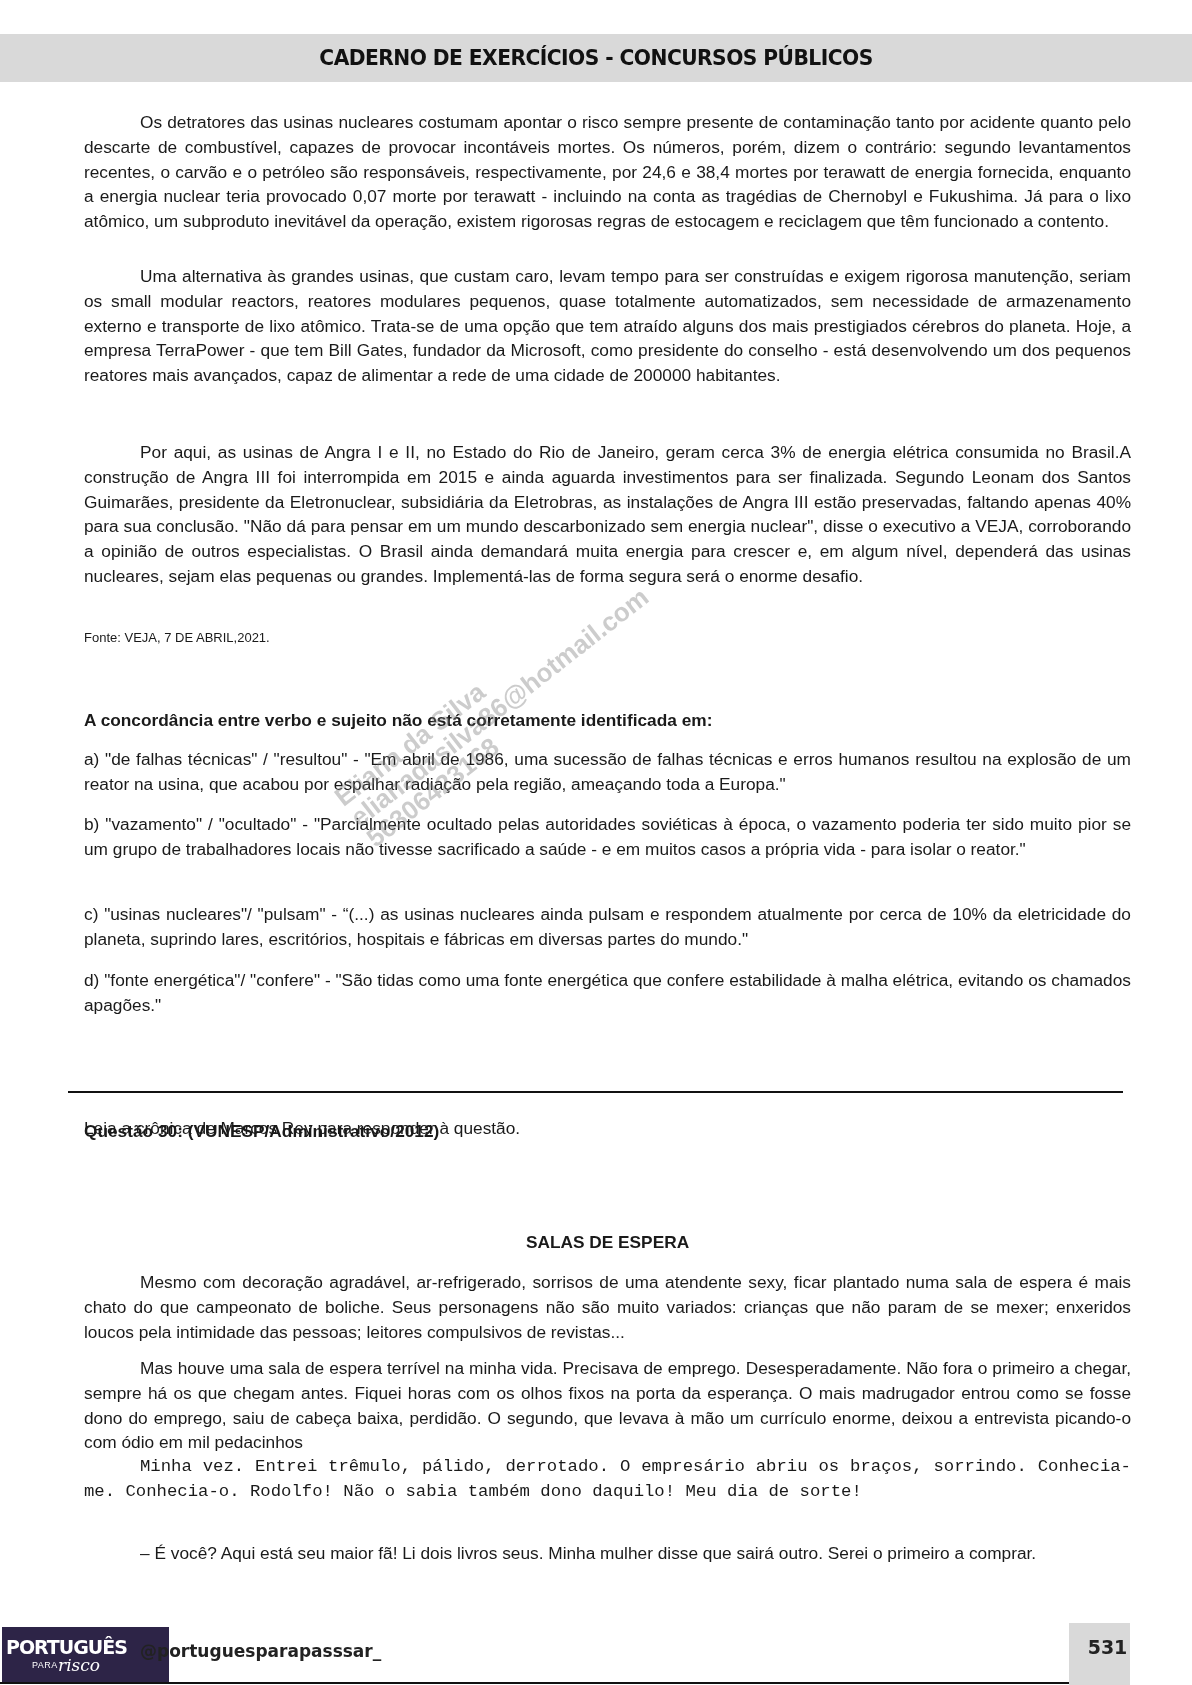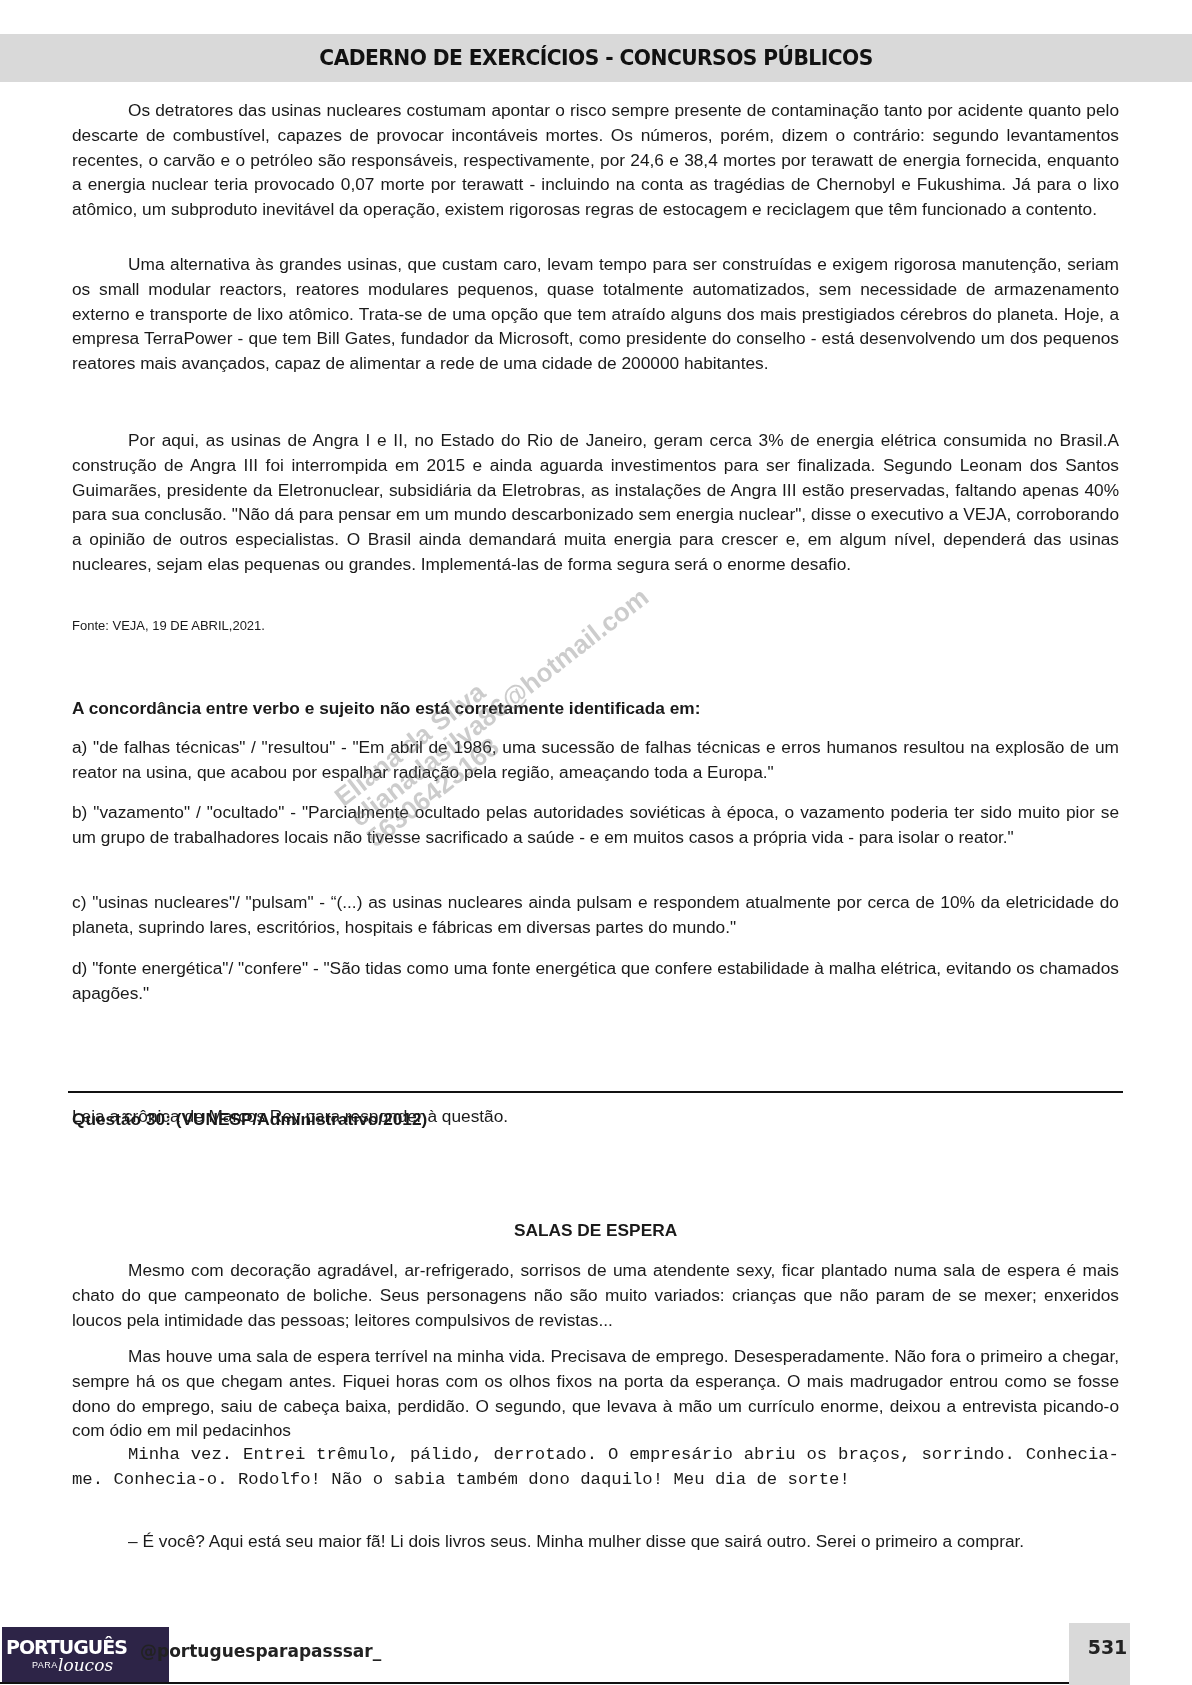--- a/index.html
+++ b/index.html
@@ -5,21 +5,21 @@
   html, body { margin: 0; padding: 0; background: #ffffff; }
   body { width: 1192px; height: 1685px; position: relative; overflow: hidden;
          font-family: "Liberation Sans", sans-serif; color: #1a1a1a; }
 
   .header-band { position: absolute; left: 0; top: 34px; width: 1192px; height: 48px; background: #d9d9d9; }
   .header-title { position: absolute; left: 0; top: 34px; width: 1192px; height: 48px; line-height: 48px;
                   text-align: center; font-family: "DejaVu Sans", sans-serif; font-weight: bold;
                   font-size: 22px; color: #111; letter-spacing: -0.6px; transform: scaleX(0.92); }
 
   .body { position: absolute; left: 72px; width: 1047px; font-size: 17.3px; line-height: 24.8px; }
-  .para { margin: 0; text-align: justify; }
+  .para { margin: 12px; text-align: justify; }
   .indent { text-indent: 56px; }
 
   #p1 { top: 98px; }
   #p2 { top: 252px; }
   #p3 { top: 428px; }
   #source { top: 618px; font-size: 13px; line-height: 16px; }
   #question-stem { top: 696px; font-weight: bold; }
   #opt-a { top: 735px; }
   #opt-b { top: 800px; }
   #opt-c { top: 890px; }
@@ -55,21 +55,21 @@
 </style>
 </head>
 <body>
 
 <div class="header-band"></div>
 <div class="header-title">CADERNO DE EXERCÍCIOS - CONCURSOS PÚBLICOS</div>
 
 <p class="body para indent" id="p1">Os detratores das usinas nucleares costumam apontar o risco sempre presente de contaminação tanto por acidente quanto pelo descarte de combustível, capazes de provocar incontáveis mortes. Os números, porém, dizem o contrário: segundo levantamentos recentes, o carvão e o petróleo são responsáveis, respectivamente, por 24,6 e 38,4 mortes por terawatt de energia fornecida, enquanto a energia nuclear teria provocado 0,07 morte por terawatt - incluindo na conta as tragédias de Chernobyl e Fukushima. Já para o lixo atômico, um subproduto inevitável da operação, existem rigorosas regras de estocagem e reciclagem que têm funcionado a contento.</p>
 <p class="body para indent" id="p2">Uma alternativa às grandes usinas, que custam caro, levam tempo para ser construídas e exigem rigorosa manutenção, seriam os small modular reactors, reatores modulares pequenos, quase totalmente automatizados, sem necessidade de armazenamento externo e transporte de lixo atômico. Trata-se de uma opção que tem atraído alguns dos mais prestigiados cérebros do planeta. Hoje, a empresa TerraPower - que tem Bill Gates, fundador da Microsoft, como presidente do conselho - está desenvolvendo um dos pequenos reatores mais avançados, capaz de alimentar a rede de uma cidade de 200000 habitantes.</p>
 <p class="body para indent" id="p3">Por aqui, as usinas de Angra I e II, no Estado do Rio de Janeiro, geram cerca 3% de energia elétrica consumida no Brasil.A construção de Angra III foi interrompida em 2015 e ainda aguarda investimentos para ser finalizada. Segundo Leonam dos Santos Guimarães, presidente da Eletronuclear, subsidiária da Eletrobras, as instalações de Angra III estão preservadas, faltando apenas 40% para sua conclusão. "Não dá para pensar em um mundo descarbonizado sem energia nuclear", disse o executivo a VEJA, corroborando a opinião de outros especialistas. O Brasil ainda demandará muita energia para crescer e, em algum nível, dependerá das usinas nucleares, sejam elas pequenas ou grandes. Implementá-las de forma segura será o enorme desafio.</p>
-<p class="body para" id="source">Fonte: VEJA, 19 DE ABRIL,2021.</p>
+<p class="body para" id="source">Fonte: VEJA, 7 DE ABRIL,2021.</p>
 
 <p class="body para" id="question-stem">A concordância entre verbo e sujeito não está corretamente identificada em:</p>
 <p class="body para" id="opt-a">a) "de falhas técnicas" / "resultou" - "Em abril de 1986, uma sucessão de falhas técnicas e erros humanos resultou na explosão de um reator na usina, que acabou por espalhar radiação pela região, ameaçando toda a Europa."</p>
 <p class="body para" id="opt-b">b) "vazamento" / "ocultado" - "Parcialmente ocultado pelas autoridades soviéticas à época, o vazamento poderia ter sido muito pior se um grupo de trabalhadores locais não tivesse sacrificado a saúde - e em muitos casos a própria vida - para isolar o reator."</p>
 <p class="body para" id="opt-c">c) "usinas nucleares"/ "pulsam" - “(...) as usinas nucleares ainda pulsam e respondem atualmente por cerca de 10% da eletricidade do planeta, suprindo lares, escritórios, hospitais e fábricas em diversas partes do mundo."</p>
 <p class="body para" id="opt-d">d) "fonte energética"/ "confere" - "São tidas como uma fonte energética que confere estabilidade à malha elétrica, evitando os chamados apagões."</p>
 
 <div class="watermark">
   <div>Eliana da Silva</div>
   <div>elianadasilva86@hotmail.com</div>
@@ -82,18 +82,18 @@
 <p class="body para" id="instruction">Leia a crônica de Marcos Rey para responder à questão.</p>
 <p class="body para" id="story-title">SALAS DE ESPERA</p>
 <p class="body para indent" id="s1">Mesmo com decoração agradável, ar-refrigerado, sorrisos de uma atendente sexy, ficar plantado numa sala de espera é mais chato do que campeonato de boliche. Seus personagens não são muito variados: crianças que não param de se mexer; enxeridos loucos pela intimidade das pessoas; leitores compulsivos de revistas...</p>
 <p class="body para indent" id="s2">Mas houve uma sala de espera terrível na minha vida. Precisava de emprego. Desesperadamente. Não fora o primeiro a chegar, sempre há os que chegam antes. Fiquei horas com os olhos fixos na porta da esperança. O mais madrugador entrou como se fosse dono do emprego, saiu de cabeça baixa, perdidão. O segundo, que levava à mão um currículo enorme, deixou a entrevista picando-o com ódio em mil pedacinhos</p>
 <p class="body para indent" id="s3">Minha vez. Entrei trêmulo, pálido, derrotado. O empresário abriu os braços, sorrindo. Conhecia-me. Conhecia-o. Rodolfo! Não o sabia também dono daquilo! Meu dia de sorte!</p>
 <p class="body para indent" id="s4">– É você? Aqui está seu maior fã! Li dois livros seus. Minha mulher disse que sairá outro. Serei o primeiro a comprar.</p>
 
 <div class="footer-logo">
   <span class="logo-main">PORTUGUÊS</span>
   <span class="logo-para">PARA</span>
-  <span class="logo-passar">loucos</span>
+  <span class="logo-passar">risco</span>
 </div>
 <div class="footer-handle">@portuguesparapasssar_</div>
 <div class="footer-line"></div>
 <div class="page-num-box"></div>
 <div class="page-num">531</div>
 
 </body></html>

